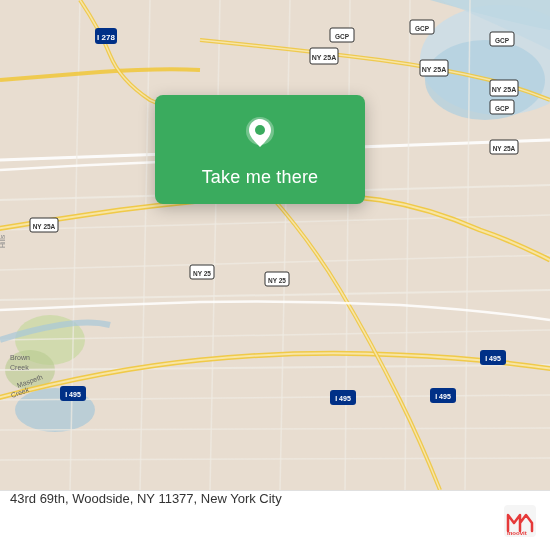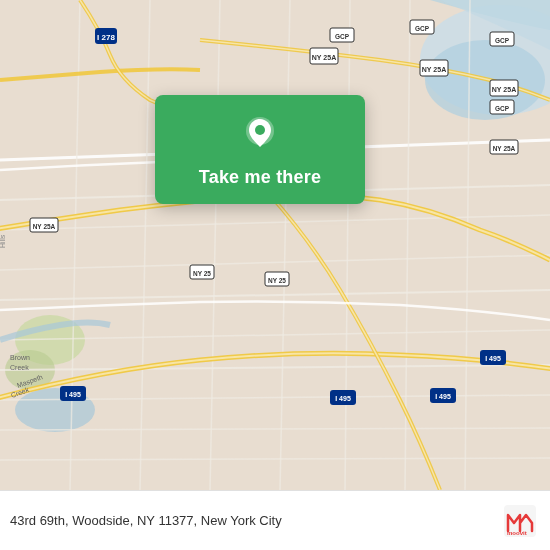--- a/index.html
+++ b/index.html
@@ -45,34 +45,33 @@
       width: 44px;
       height: 44px;
       margin-bottom: 10px;
     }
 
     #take-me-there-btn {
       background: transparent;
       border: none;
       color: white;
       font-size: 18px;
-      font-weight: 700;
+      font-weight: 400;
       cursor: pointer;
       letter-spacing: 0.2px;
       text-align: center;
       padding: 0;
     }
 
     
     #bottom-bar {
       width: 550px;
       height: 60px;
       background: white;
       display: flex;
-      align-items: center;
       justify-content: space-between;
       padding: 0 14px 0 10px;
       border-top: 1px solid #e0e0e0;
     }
 
     #address-text {
       font-size: 13px;
       color: #333;
       flex: 1;
     }

